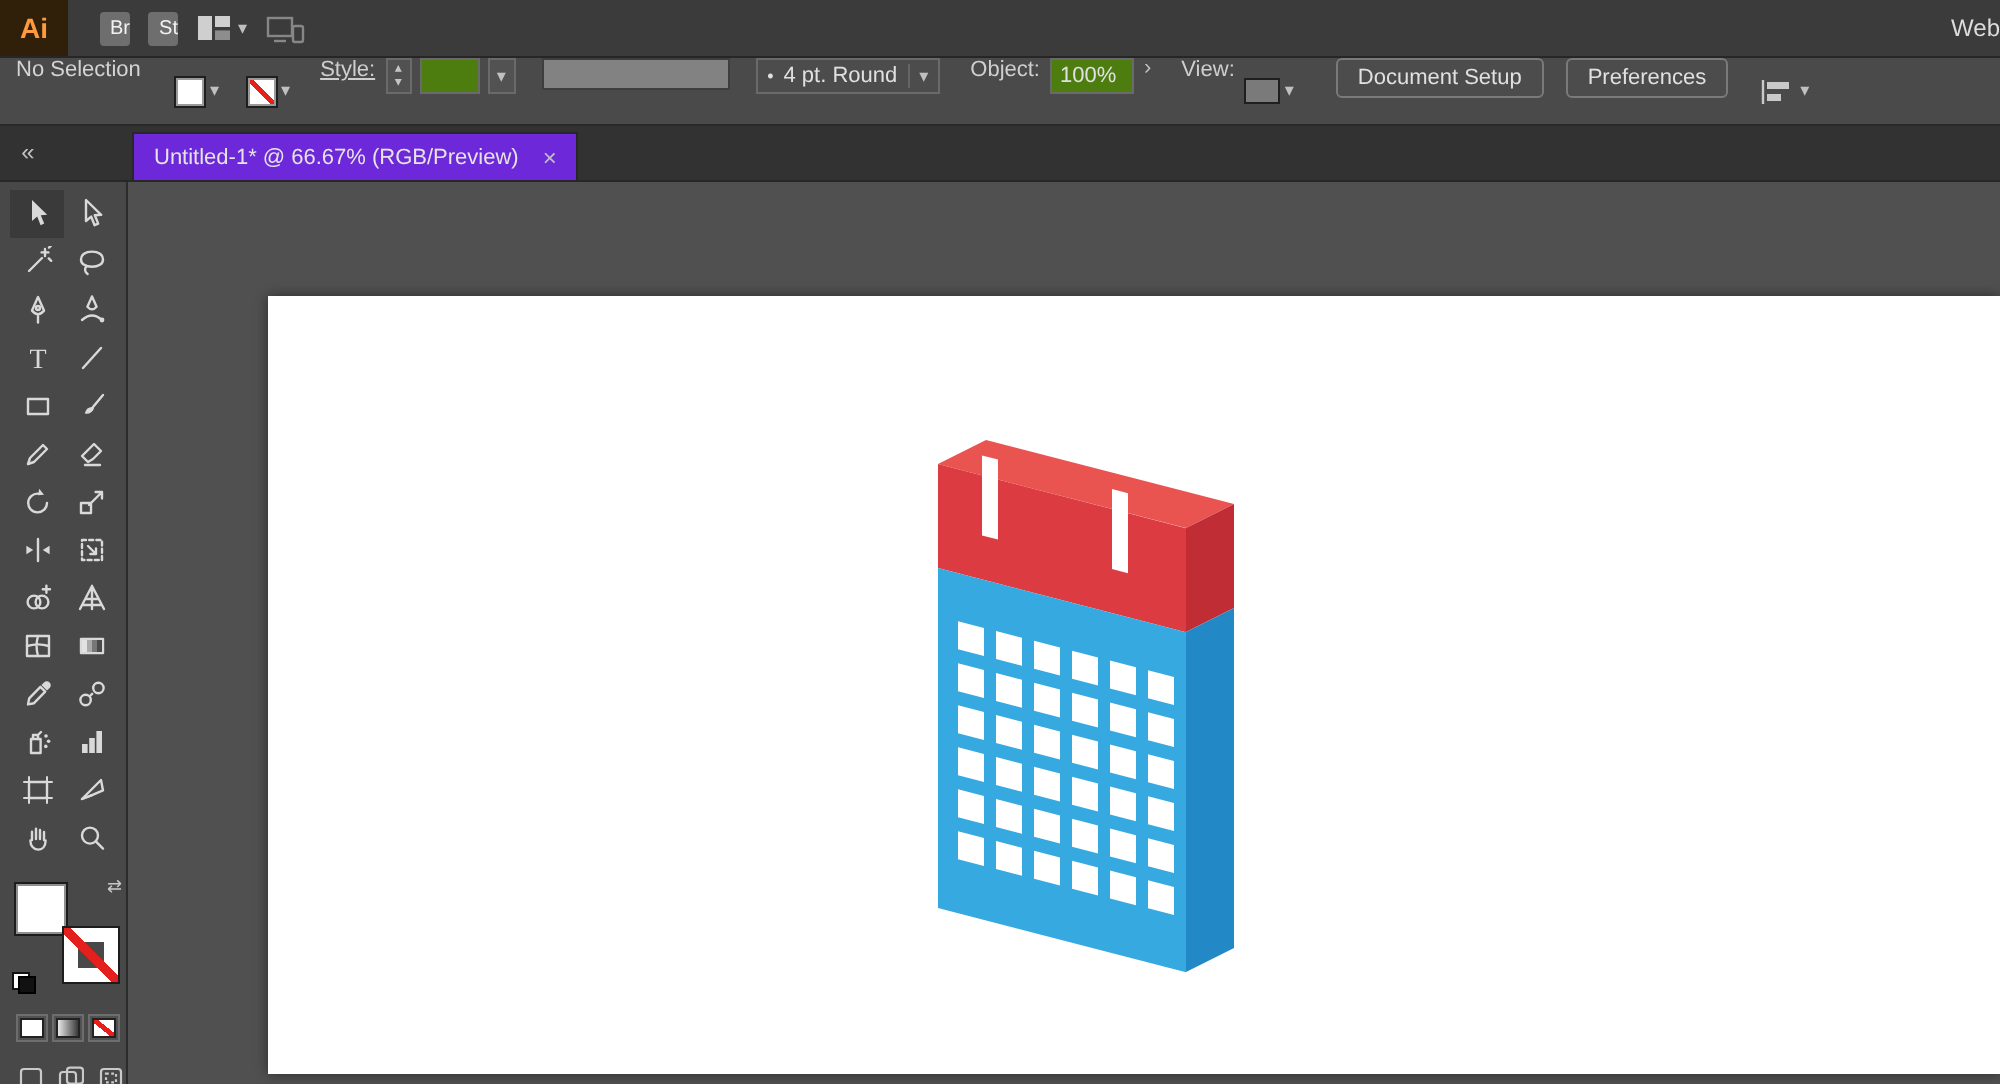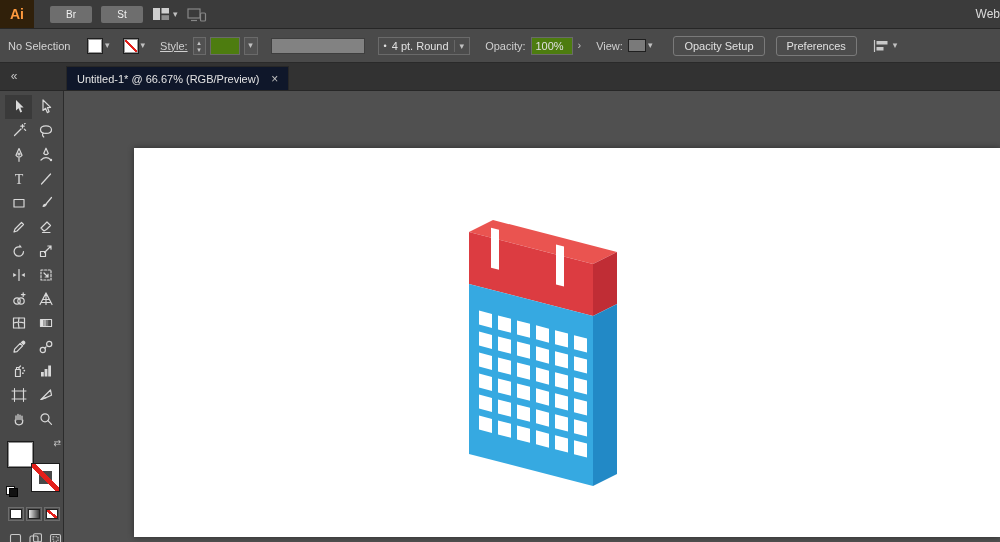--- a/index.html
+++ b/index.html
@@ -14,30 +14,30 @@
     display:flex;align-items:center;color:#e2e2e2;font-size:12px;position:relative;overflow:hidden;
   }
   .ai-logo{
     width:34px;height:28px;background:#30200a;color:#ff9a3e;font-weight:bold;
     font-size:14px;display:flex;align-items:center;justify-content:center;
   }
   .menus{display:flex;margin-left:6px;}
   .menus .mi{padding:0 11px;line-height:28px;cursor:default;}
   .mb-controls{display:flex;align-items:center;margin-left:16px;gap:9px;}
   .sq-btn{
-    width:42px;height:17px;border:none;border-radius:2px;background:#6e6e6e;
-    color:#f2f2f2;font-size:10px;line-height:17px;text-align:center;padding:0;font-family:inherit;
+    width:15px;height:17px;border:none;border-radius:2px;background:#6e6e6e;
+    color:#f2f2f2;font-size:10px;line-height:17px;text-align:right;padding:0;font-family:inherit;
   }
   .ws-switch{display:flex;align-items:center;gap:3px;color:#bdbdbd;}
   .chev{font-size:9px;color:#c0c0c0;line-height:1;}
   .mb-right{position:absolute;right:0;top:0;height:28px;line-height:28px;padding-left:4px;color:#dcdcdc;font-size:12px;}
   
   .controlbar{
     height:33px;background:#4a4a4a;border-bottom:1px solid #2a2a2a;
-    display:flex;align-items:center;padding:0 8px;color:#cfcfcf;font-size:11px;gap:5px;
+    display:flex;padding:0 8px;color:#cfcfcf;font-size:11px;gap:5px;
   }
   .cb-status{width:74px;color:#d4d4d4;}
   .swatch-ctl{display:flex;align-items:center;gap:2px;}
   .swatch{
     width:16px;height:16px;background:#fff;border:1px solid #1f1f1f;
     box-shadow:inset 0 0 0 1px #9a9a9a;box-sizing:border-box;
   }
   .swatch.none{
     background:#fff linear-gradient(to top right,transparent 43%,#e3201b 43%,#e3201b 57%,transparent 57%);
   }
@@ -70,21 +70,21 @@
   .align-ctl{display:flex;align-items:center;gap:3px;margin-left:10px;}
   
   .tabbar{
     height:27px;background:#323232;border-bottom:1px solid #272727;
     display:flex;align-items:flex-end;position:relative;
   }
   .collapse-btn{
     position:absolute;left:6px;top:6px;color:#c2c2c2;font-size:12px;width:16px;text-align:center;
   }
   .doc-tab{
-    height:23px;margin-left:66px;background:#0f172a;border:1px solid #272727;border-bottom:none;
+    height:23px;margin-left:66px;background:#6d28d9;border:1px solid #272727;border-bottom:none;
     display:flex;align-items:center;gap:12px;padding:0 10px;color:#e4e4e4;font-size:11px;
   }
   .tab-close{color:#c0c0c0;font-size:12px;line-height:1;}
   
   .main{position:absolute;top:91px;left:0;right:0;bottom:0;display:flex;}
   .toolbar{
     width:64px;background:#484848;border-right:1px solid #2b2b2b;box-sizing:border-box;
     padding-top:4px;display:flex;flex-direction:column;flex:none;
   }
   .tool-grid{display:grid;grid-template-columns:27px 27px;grid-auto-rows:24px;margin-left:5px;}
@@ -176,33 +176,33 @@
   </span>
 
   <span class="brush-preview"></span>
 
   <span class="brush-dd">
     <span style="font-size:9px">•</span>
     <span>4 pt. Round</span>
     <span class="chev" style="border-left:1px solid #666;padding-left:5px;height:12px;line-height:12px">▾</span>
   </span>
 
-  <span class="cb-label">Opacity:</span>
+  <span class="cb-label">Object:</span>
   <span class="field" style="width:42px">
     <span>100%</span>
   </span>
   <span class="chev" style="font-size:11px">›</span>
 
   <span class="cb-label">View:</span>
   <span class="swatch-ctl">
     <span class="swatch" style="width:18px;height:13px;background:#7a7a7a;box-shadow:none"></span>
     <span class="chev">▾</span>
   </span>
 
-  <button class="btn" style="margin-left:16px">Opacity Setup</button>
+  <button class="btn" style="margin-left:16px">Document Setup</button>
   <button class="btn">Preferences</button>
 
   <span class="align-ctl">
     <svg width="18" height="14" viewBox="0 0 18 14">
       <line x1="2.5" y1="1" x2="2.5" y2="13" stroke="#c9c9c9" stroke-width="1.2"></line>
       <rect x="4.5" y="2" width="11" height="3.5" fill="#c9c9c9"></rect>
       <rect x="4.5" y="8" width="7" height="3.5" fill="#c9c9c9"></rect>
     </svg>
     <span class="chev">▾</span>
   </span>

